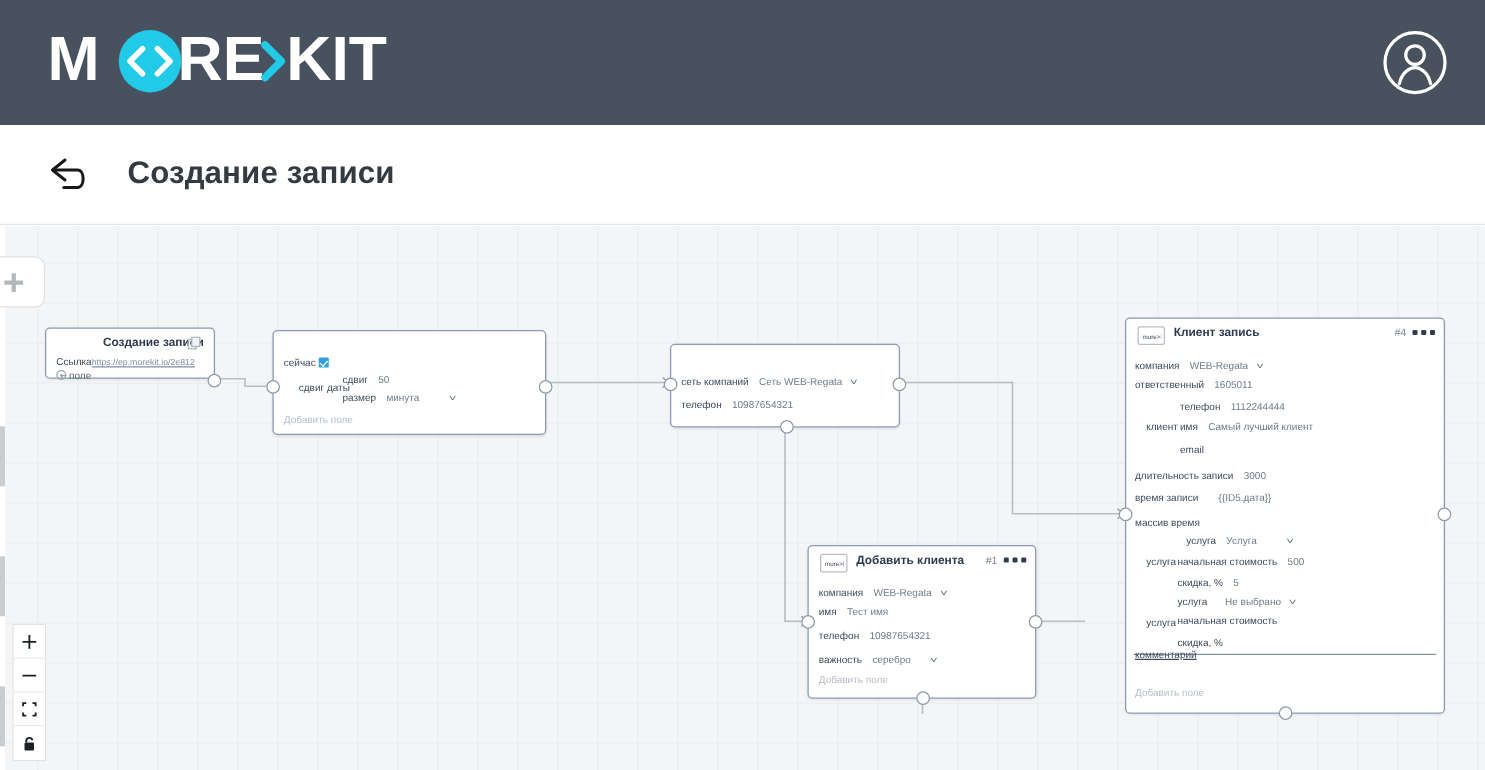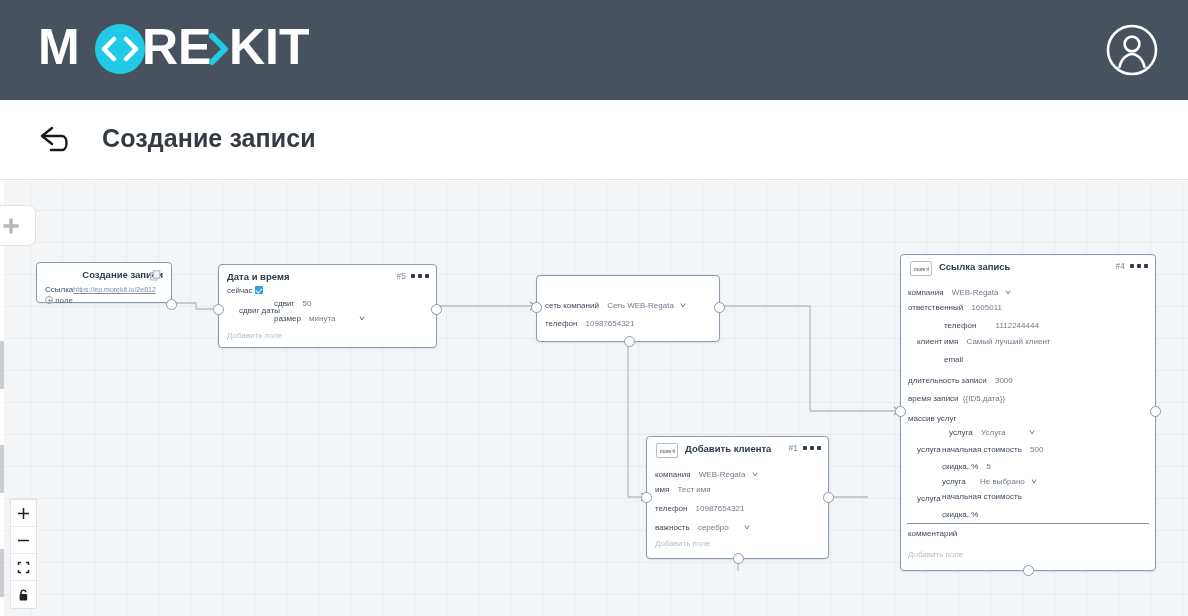--- a/index.html
+++ b/index.html
@@ -279,29 +279,20 @@
         </svg>
       </span>
       <div class="row" style="position:absolute; left:8px; top:33px;">
         <span class="plusmini"></span>
         <span class="addfield" style="color:#555f6b">поле</span>
       </div>
       <div class="port" style="right:-6px; top:36px;"></div>
     </div>
 
     <div class="node" style="left:218px; top:83px; width:219px; height:84px;">
-      <div class="node-head">
-        <div class="node-title" style="left:8px; top:6px;">Дата и время</div>
-        <div class="node-num">#5</div>
-        <div class="node-dots">
-            <b></b>
-            <b></b>
-            <b></b>
-          </div>
-      </div>
       <div class="row" style="position:absolute; left:8px; top:21px;">
         <span class="lbl">сейчас</span>
         <span class="cbx"></span>
       </div>
       <div class="row" style="position:absolute; left:20px; top:41px;">
         <span class="lbl">сдвиг даты</span>
       </div>
       <div class="row" style="position:absolute; left:55px; top:34px;">
         <span class="lbl">сдвиг</span>
         <span class="val" style="margin-left:6px">50</span>
@@ -370,21 +361,21 @@
       <div class="port" style="left:86px; bottom:-6px;"></div>
     </div>
 
     <div class="node" style="left:900px; top:73px; width:256px; height:317px;">
       <div class="node-head">
         <div class="node-badge">
           <svg width="15" height="6" viewBox="0 0 15 6">
               <text x="0" y="5" font-family="Liberation Sans, sans-serif" font-size="5" fill="#39424f">more&gt;kit</text>
             </svg>
         </div>
-        <div class="node-title" style="left:38px; top:6px;">Ссылка запись</div>
+        <div class="node-title" style="left:38px; top:6px;">Клиент запись</div>
         <div class="node-num">#4</div>
         <div class="node-dots">
             <b></b>
             <b></b>
             <b></b>
           </div>
       </div>
 
       <div class="row" style="position:absolute; left:7px; top:33px;">
         <span class="lbl">компания</span>
@@ -394,41 +385,41 @@
       <div class="row" style="position:absolute; left:7px; top:48px;">
         <span class="lbl">ответственный</span>
         <span class="val" style="margin-left:6px">1605011</span>
       </div>
 
       <div class="row" style="position:absolute; left:16px; top:82px;">
         <span class="lbl">клиент</span>
       </div>
       <div class="row" style="position:absolute; left:43px; top:66px;">
         <span class="lbl">телефон</span>
-        <span class="val" style="margin-left:17px">1112244444</span>
+        <span class="val" style="margin-left:6px">1112244444</span>
       </div>
       <div class="row" style="position:absolute; left:43px; top:82px;text-align:right;">
         <span class="lbl">имя</span>
         <span class="val" style="margin-left:6px">Самый лучший клиент</span>
       </div>
       <div class="row" style="position:absolute; left:43px; top:100px;">
         <span class="lbl">email</span>
       </div>
 
       <div class="row" style="position:absolute; left:7px; top:121px;">
         <span class="lbl">длительность записи</span>
         <span class="val" style="margin-left:6px">3000</span>
       </div>
       <div class="row" style="position:absolute; left:7px; top:139px;">
         <span class="lbl">время записи</span>
-        <span class="val" style="margin-left:2px">{{ID5.дата}}</span>
+        <span class="val" style="margin-left:14px">{{ID5.дата}}</span>
       </div>
 
       <div class="row" style="position:absolute; left:7px; top:159px;">
-        <span class="lbl">массив услуг</span>
+        <span class="lbl">массив время</span>
       </div>
 
       <div class="row" style="position:absolute; left:16px; top:190px;">
         <span class="lbl">услуга</span>
       </div>
       <div class="row" style="position:absolute; left:48px; top:173px;">
         <span class="lbl">услуга</span>
         <span class="val" style="margin-left:6px">Услуга</span>
         <span class="caret" style="margin-left:22px">˅</span>
       </div>
@@ -453,21 +444,21 @@
         <span class="lbl">начальная стоимость</span>
         <span class="val" style="margin-left:6px"></span>
       </div>
       <div class="row" style="position:absolute; left:41px; top:255px;">
         <span class="lbl">скидка, %</span>
         <span class="val" style="margin-left:6px"></span>
       </div>
 
       <div class="hr" style="position:absolute; left:6px; top:268px; width:242px;"></div>
 
-      <div class="row" style="position:absolute; left:7px; top:274px;">
+      <div class="row" style="position:absolute; left:7px; top:264px;text-decoration:underline;">
         <span class="lbl">комментарий</span>
       </div>
       <div class="row addfield" style="position:absolute; left:7px; top:295px;">Добавить поле</div>
 
       <div class="port" style="left:-6px; top:151px;"></div>
       <div class="port" style="right:-6px; top:151px;"></div>
       <div class="port" style="left:122px; bottom:-6px;"></div>
     </div>
 
   </div>

